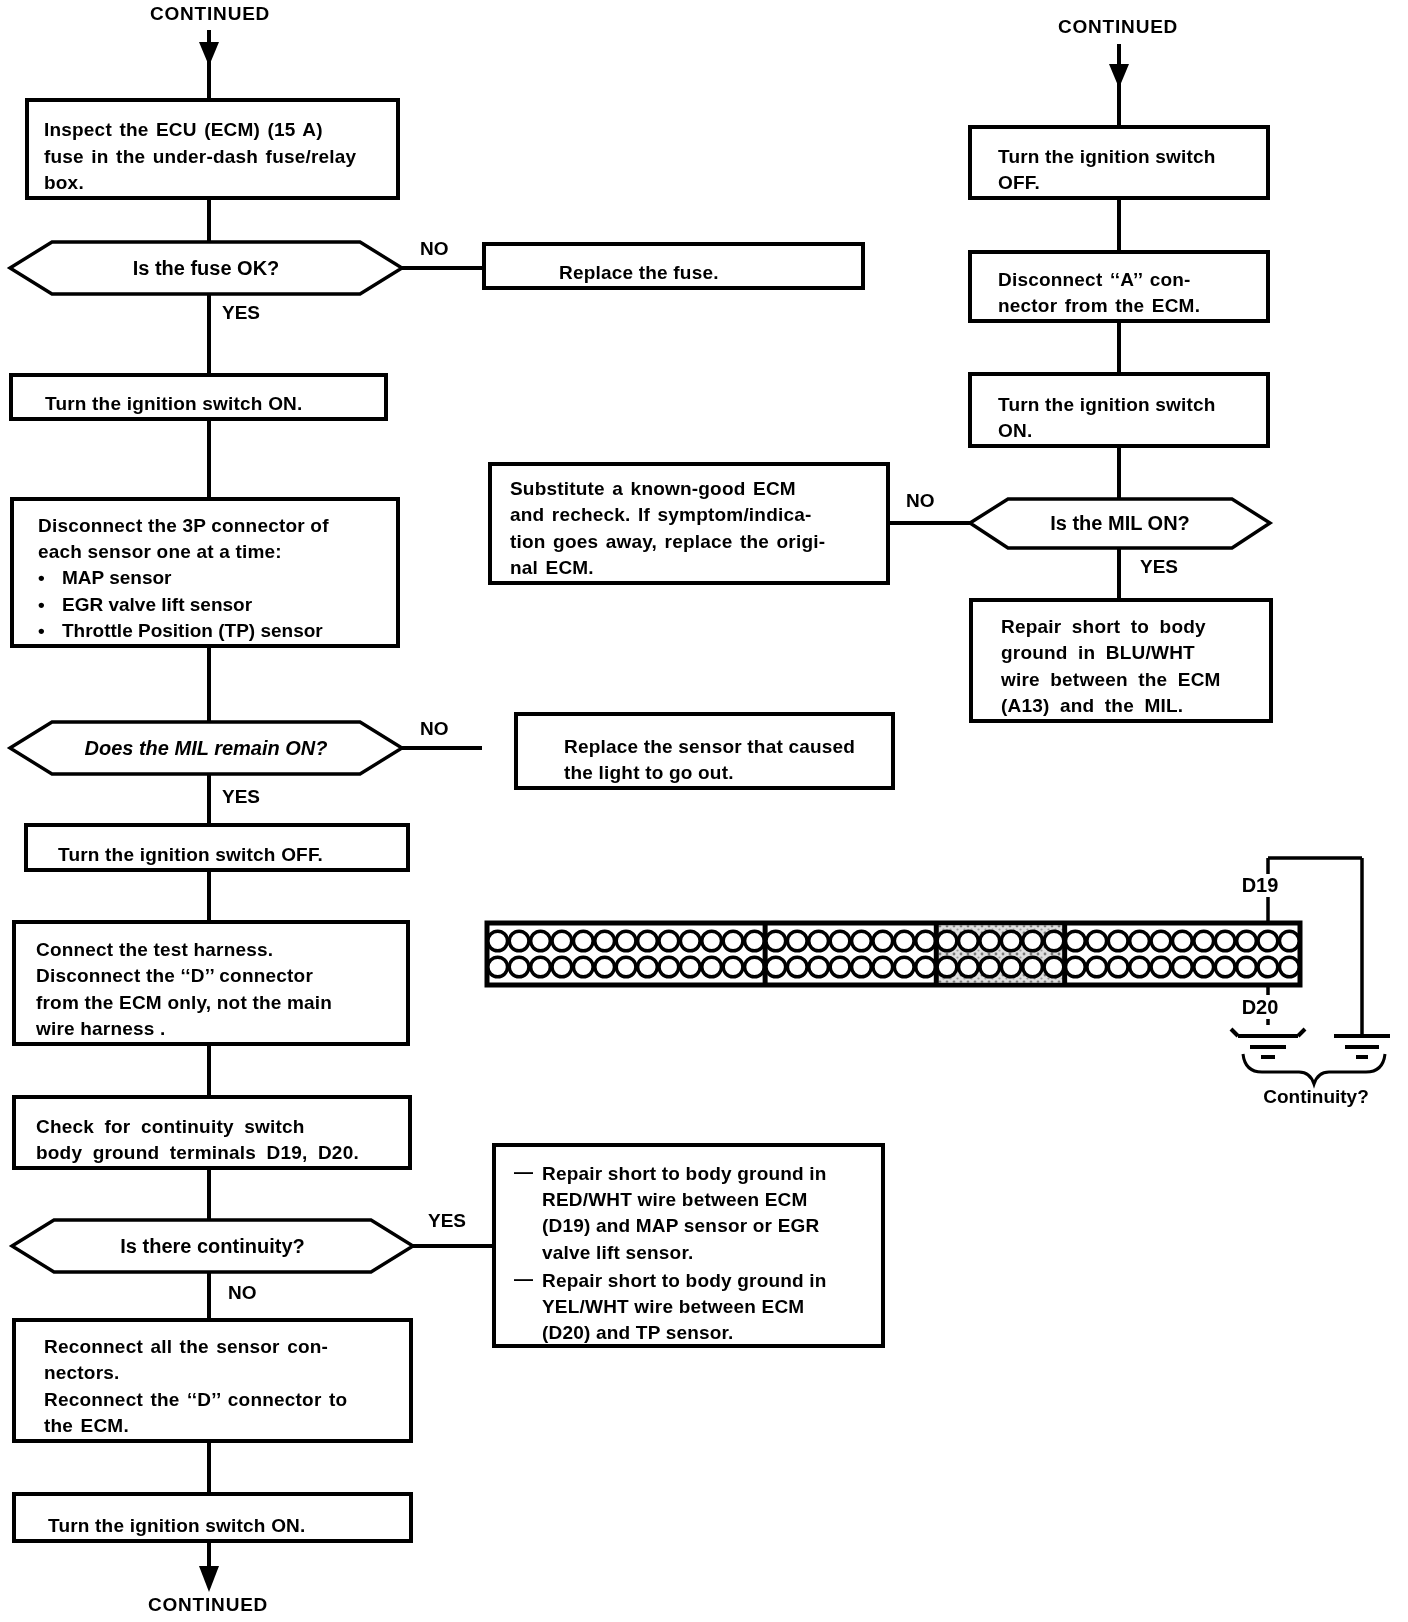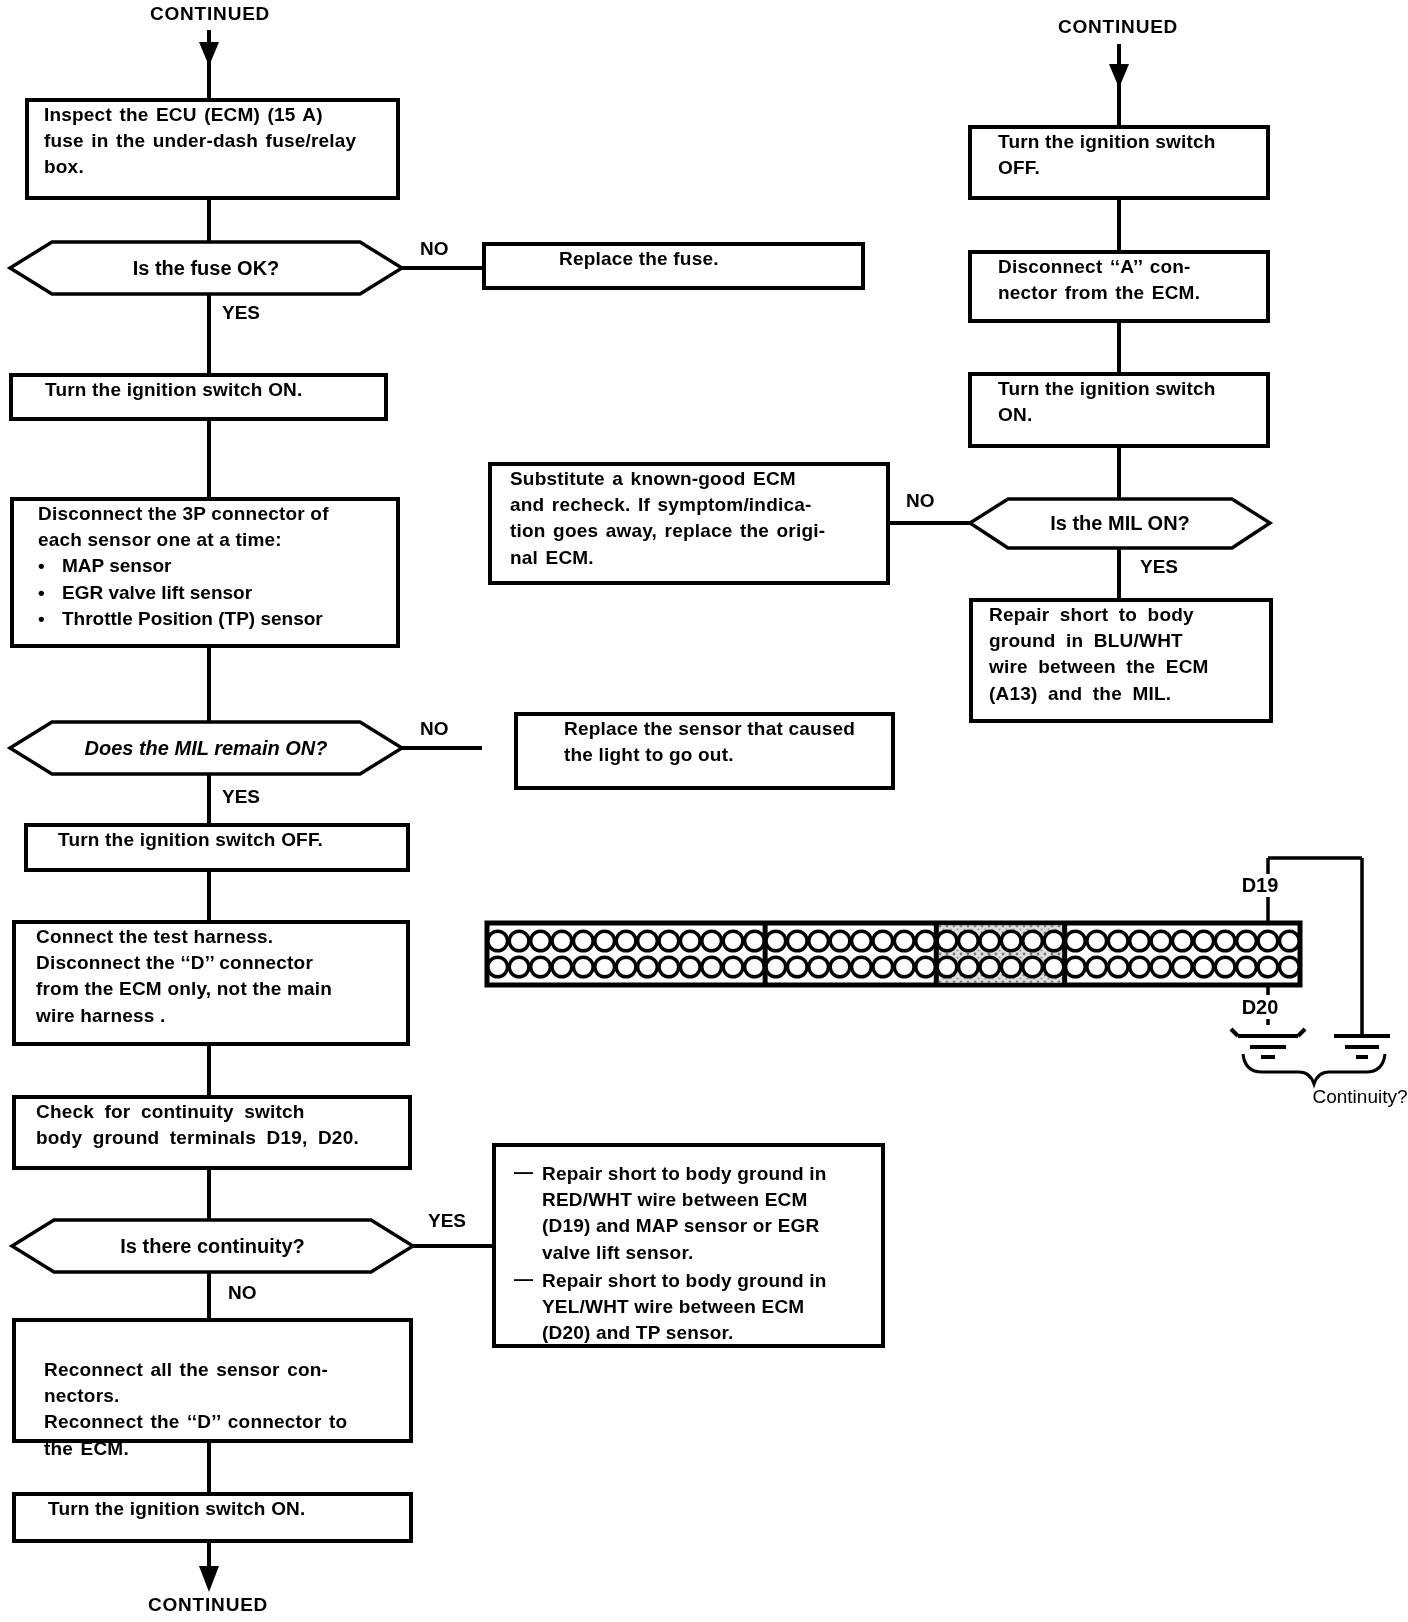--- a/index.html
+++ b/index.html
@@ -4,41 +4,41 @@
 <style>
   html,body { margin:0; padding:0; background:#ffffff; }
   #page {
     position:relative; width:1408px; height:1622px; background:#ffffff;
     font-family:"Liberation Sans","DejaVu Sans",sans-serif; color:#000;
     overflow:hidden;
   }
   #lines { position:absolute; left:0; top:0; z-index:0; }
   .pbox {
     position:absolute; background:#fff; border:4px solid #000;
-    box-sizing:border-box; display:flex; flex-direction:column; justify-content:flex-start;
+    box-sizing:border-box; display:flex; flex-direction:column; justify-content:flex-end;
     z-index:2;
   }
   .txt {
     font-size:19px; font-weight:700; line-height:1.38; white-space:pre-line;
     letter-spacing:0.2px;
   }
   .wspace { word-spacing:5px; }
   .wspace2 { word-spacing:2px; }
   .hexlabel {
     position:absolute; display:flex; align-items:center; justify-content:center;
     font-size:20px; font-weight:700; z-index:2; text-align:center;
   }
   .tag { position:absolute; font-size:19px; font-weight:700; z-index:3; }
   .continued { position:absolute; font-size:19px; font-weight:800; letter-spacing:0.8px; z-index:3; }
   .term {
     position:absolute; font-size:20px; font-weight:800; background:#fff;
     padding:0 3px; z-index:3; transform:translateX(-50%);
   }
   .contlabel {
-    position:absolute; font-size:19px; font-weight:400; z-index:3; transform:translateX(-50%);margin-left:44px;
+    position:absolute; font-size:19px; font-weight:700; z-index:3; transform:translateX(-50%);
   }
   .bullet-row { display:flex; font-size:19px; font-weight:700; line-height:1.38; }
   .bullet-glyph { width:24px; flex:0 0 24px; }
   .hang { position:relative; padding-left:28px; margin-bottom:2px; }
   .hang .dash { position:absolute; left:0; top:0; font-size:19px; font-weight:700; }
 </style>
 </head>
 <body>
 
 <div id="page">
@@ -312,21 +312,21 @@
   <div class="tag" style="left:1140px;top:556px;">YES</div>
 
   <div class="pbox" style="left:488px;top:462px;width:402px;height:123px;">
     <div class="txt wspace2" style="padding-left:18px;">Substitute a known-good ECM
 and recheck. If symptom/indica-
 tion goes away, replace the origi-
 nal ECM.</div>
   </div>
 
   <div class="pbox" style="left:969px;top:598px;width:304px;height:125px;">
-    <div class="txt wspace" style="padding-left:16px;">Repair short to body
+    <div class="txt wspace" style="padding-left:28px;">Repair short to body
 ground in BLU/WHT
 wire between the ECM
 (A13) and the MIL.</div>
   </div>
 
   <div class="term" style="left:1260px;top:874px;">D19</div>
   <div class="term" style="left:1260px;top:996px;">D20</div>
   <div class="contlabel" style="left:1316px;top:1086px;">Continuity?</div>
 
 </div>

